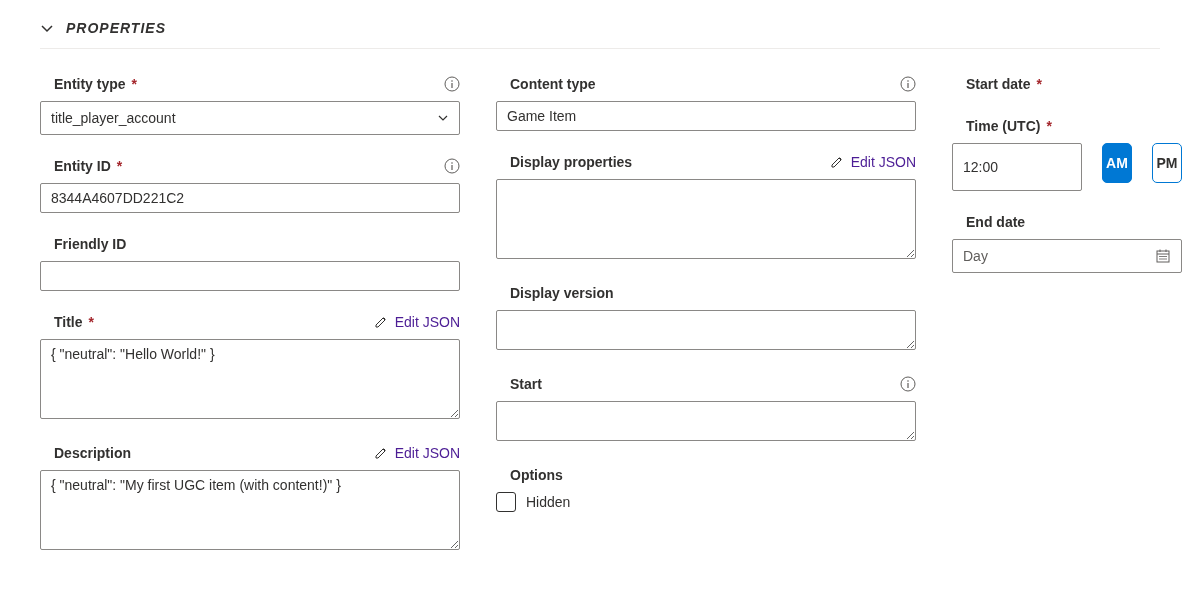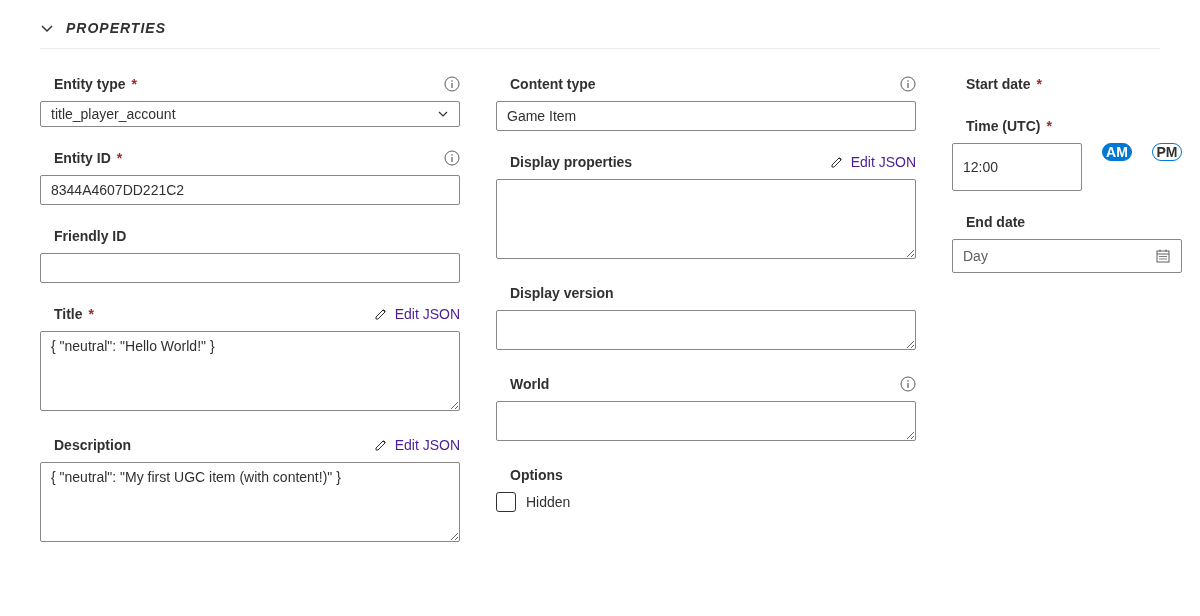--- a/index.html
+++ b/index.html
@@ -69,36 +69,36 @@
       border-radius: 2px;
       padding: 6px 10px;
       font-family: inherit;
       font-size: 14px;
       background: #fff;
       color: #323130;
     }
     .select {
       display: flex; align-items:center; justify-content: space-between;
       cursor: pointer;
-      height: 26px;
+      height: 34px;
     }
     textarea { resize: both; min-height: 60px; }
     .textarea-tall { min-height: 80px; }
     .textarea-short { min-height: 34px; height: 40px; }
     .checkbox-row { display:flex; align-items:center; gap:10px; margin-top:6px;}
     .checkbox {
       width: 20px; height: 20px; border: 1px solid #323130; border-radius: 3px;
       cursor: pointer; background:#fff;
     }
     .date-input { display:flex; align-items:center; justify-content: space-between; height:34px; cursor:pointer;}
     .date-text.placeholder { color: #605e5c; }
     .time-row { display:flex; gap:8px; align-items:stretch; }
     .time-input { width: 90px; height:48px; font-family: monospace; font-size:14px; }
     .ampm {
-      width: 56px; height:18px; border:1px solid #0078d4; border-radius:14px;
+      width: 56px; height:40px; border:1px solid #0078d4; border-radius:5px;
       display:flex; align-items:center; justify-content:center;
       font-weight:600; font-size:14px; cursor:pointer;margin-left:12px;
     }
     .ampm.active { background:#0078d4; color:#fff; }
     .ampm.inactive { background:#fff; color:#323130; }
     svg { display:block; }
   </style>
 </head>
 <body>
 
@@ -230,21 +230,21 @@
 
     <div class="field">
       <div class="field-label-row">
         <span class="field-label">Display version</span>
       </div>
       <textarea class="textarea-short" style=""></textarea>
     </div>
 
     <div class="field">
       <div class="field-label-row">
-        <span class="field-label">World</span>
+        <span class="field-label">Start</span>
         <span class="info-icon">
           <svg width="16" height="16" viewBox="0 0 16 16">
               <circle cx="8" cy="8" r="7" fill="none" stroke="#605e5c" stroke-width="1"></circle>
               <circle cx="8" cy="5" r="0.8" fill="#605e5c"></circle>
               <rect x="7.4" y="7" width="1.2" height="5" fill="#605e5c"></rect>
             </svg>
         </span>
       </div>
       <textarea class="textarea-short" style=""></textarea>
     </div>

